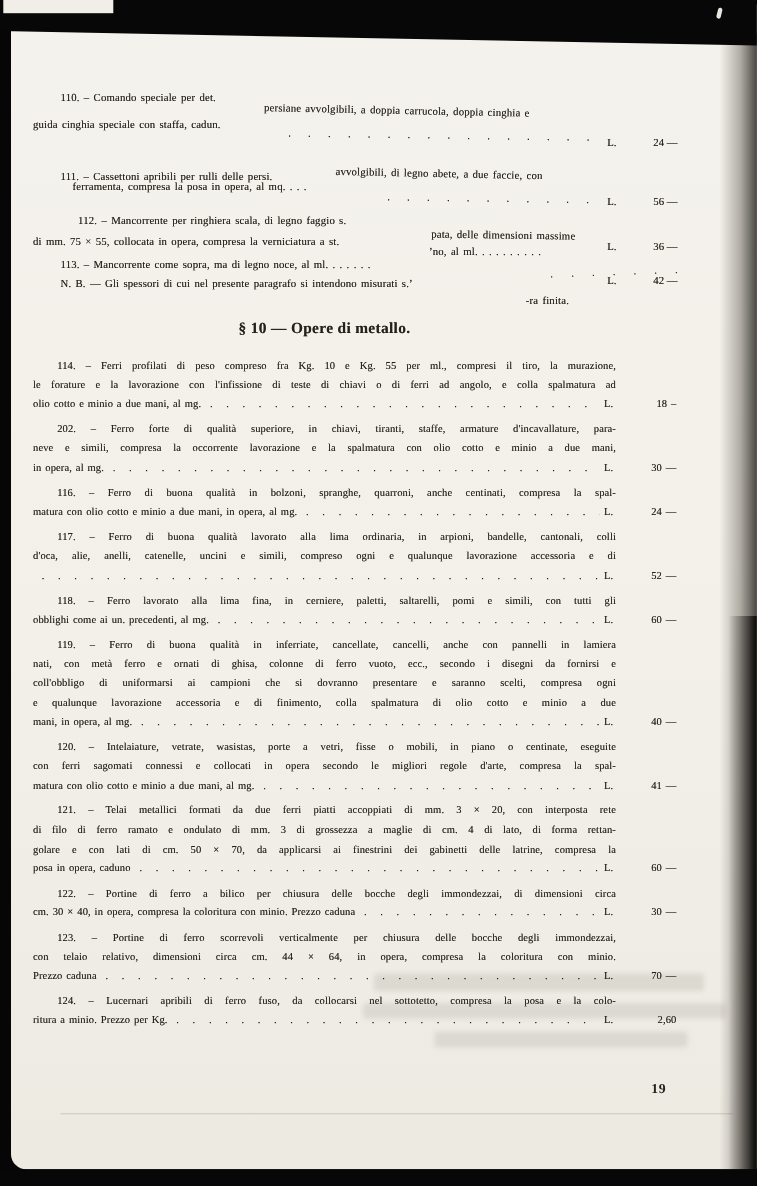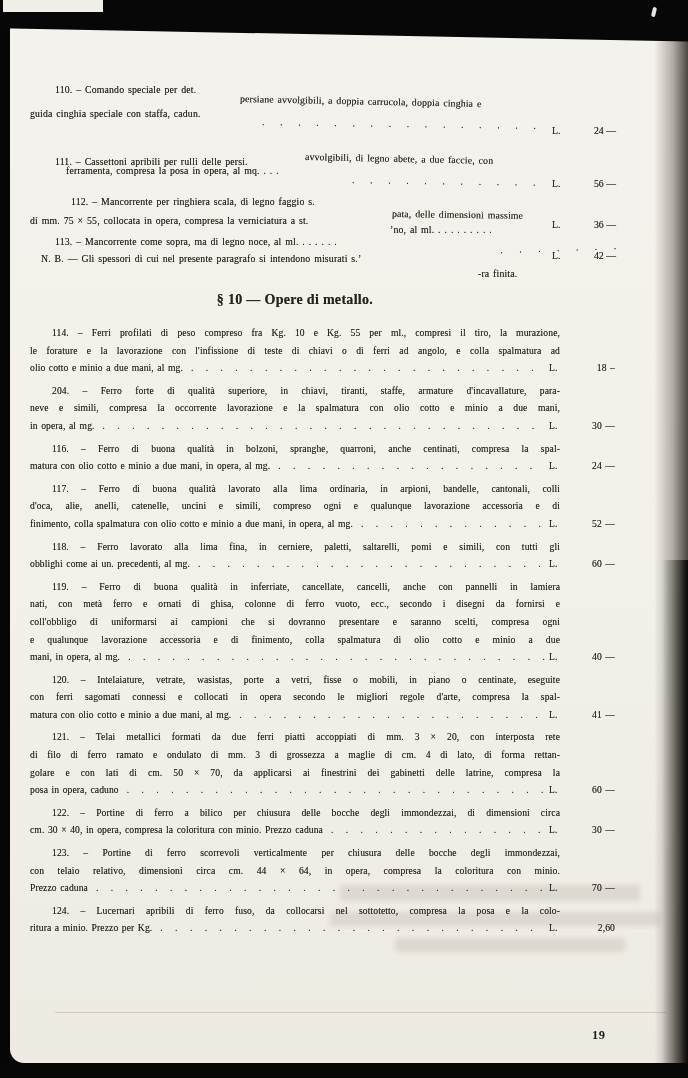--- a/index.html
+++ b/index.html
@@ -44,21 +44,21 @@
           text-shadow:0 0 0.4px rgba(35,30,24,0.55);}
   .item{margin-bottom:5px;font-size:9.6px;line-height:17.6px;word-spacing:1px;
         letter-spacing:0.1px;text-shadow:0 0 0.4px rgba(35,30,24,0.5);}
   .jline{width:530px;text-align:justify;text-align-last:justify;}
   .ind{padding-left:22px;box-sizing:border-box;}
   .lastline{display:flex;align-items:baseline;width:585px;}
   .lt{white-space:nowrap;}
   .dots{flex:1;overflow:hidden;white-space:nowrap;letter-spacing:4.5px;margin:0 4px 0 8px;}
   .cur{flex:0 0 20px;}
   .amt{flex:0 0 46px;text-align:right;white-space:nowrap;}
-  .pagenum{position:absolute;left:592px;top:1028px;font-size:12.5px;font-weight:bold;
+  .pagenum{position:absolute;left:592px;top:983px;font-size:12.5px;font-weight:bold;
            letter-spacing:0.5px;}
 </style>
 </head>
 <body>
 
 <div class="stage">
   <div class="paper"></div>
   <div class="rshadow"></div>
   <div class="rshadow2"></div>
   <div class="smudge" style="left:340px;top:885px;width:300px;height:16px;"></div>
@@ -94,21 +94,21 @@
       <span class="frag" style="left:71px;top:196px;">112. – Mancorrente per ringhiera scala, di legno faggio s.</span>
       <span class="frag" style="left:30px;top:215px;">di mm. 75 × 55, collocata in opera, compresa la verniciatura a st.</span>
       <span class="frag tilt2" style="left:392px;top:208px;">pata, delle dimensioni massime</span>
       <span class="frag" style="left:390px;top:224px;">’no, al ml. . . . . . . . . .</span>
       <div class="pricerow" style="left:552px;top:219px;">
         <span>L.</span>
         <span class="amt2">36 —</span>
       </div>
 
       <span class="frag" style="left:55px;top:236px;">113. – Mancorrente come sopra, ma di legno noce, al ml. . . . . . .</span>
-      <span class="frag" style="left:41px;top:253px;">N. B. — Gli spessori di cui nel presente paragrafo si intendono misurati s.’</span>
+      <span class="frag" style="left:55px;top:253px;">N. B. — Gli spessori di cui nel presente paragrafo si intendono misurati s.’</span>
       <span class="frag tiltm" style="left:500px;top:247px;letter-spacing:6px;">· · · · · · ·</span>
       <div class="pricerow" style="left:552px;top:250px;">
         <span>L.</span>
         <span class="amt2">42 —</span>
       </div>
       <span class="frag" style="left:478px;top:268px;">-ra finita.</span>
     </div>
 
     <div class="main">
       <div class="sechdr">§ 10 — Opere di metallo.</div>
@@ -118,21 +118,21 @@
         <div class="jline">le forature e la lavorazione con l'infissione di teste di chiavi o di ferri ad angolo, e colla spalmatura ad</div>
         <div class="lastline">
           <span class="lt">olio cotto e minio a due mani, al mg.</span>
           <span class="dots">. . . . . . . . . . . . . . . . . . . . . . . . . . . . . . . . . . . . . . . . . . . . . . . . . . . . . . . .</span>
           <span class="cur">L.</span>
           <span class="amt">18 –</span>
         </div>
       </div>
 
       <div class="item">
-        <div class="jline ind">204. – Ferro forte di qualità superiore, in chiavi, tiranti, staffe, armature d'incavallature, para-</div>
+        <div class="jline ind">202. – Ferro forte di qualità superiore, in chiavi, tiranti, staffe, armature d'incavallature, para-</div>
         <div class="jline">neve e simili, compresa la occorrente lavorazione e la spalmatura con olio cotto e minio a due mani,</div>
         <div class="lastline">
           <span class="lt">in opera, al mg.</span>
           <span class="dots">. . . . . . . . . . . . . . . . . . . . . . . . . . . . . . . . . . . . . . . . . . . . . . . . . . . . . . . .</span>
           <span class="cur">L.</span>
           <span class="amt">30 —</span>
         </div>
       </div>
 
       <div class="item">
@@ -142,21 +142,20 @@
           <span class="dots">. . . . . . . . . . . . . . . . . . . . . . . . . . . . . . . . . . . . . . . . . . . . . . . . . . . . . . . .</span>
           <span class="cur">L.</span>
           <span class="amt">24 —</span>
         </div>
       </div>
 
       <div class="item">
         <div class="jline ind">117. – Ferro di buona qualità lavorato alla lima ordinaria, in arpioni, bandelle, cantonali, colli</div>
         <div class="jline">d'oca, alie, anelli, catenelle, uncini e simili, compreso ogni e qualunque lavorazione accessoria e di</div>
         <div class="lastline">
-          <span class="lt">finimento, colla spalmatura con olio cotto e minio a due mani, in opera, al mg.</span>
           <span class="dots">. . . . . . . . . . . . . . . . . . . . . . . . . . . . . . . . . . . . . . . . . . . . . . . . . . . . . . . .</span>
           <span class="cur">L.</span>
           <span class="amt">52 —</span>
         </div>
       </div>
 
       <div class="item">
         <div class="jline ind">118. – Ferro lavorato alla lima fina, in cerniere, paletti, saltarelli, pomi e simili, con tutti gli</div>
         <div class="lastline">
           <span class="lt">obblighi come ai un. precedenti, al mg.</span>

